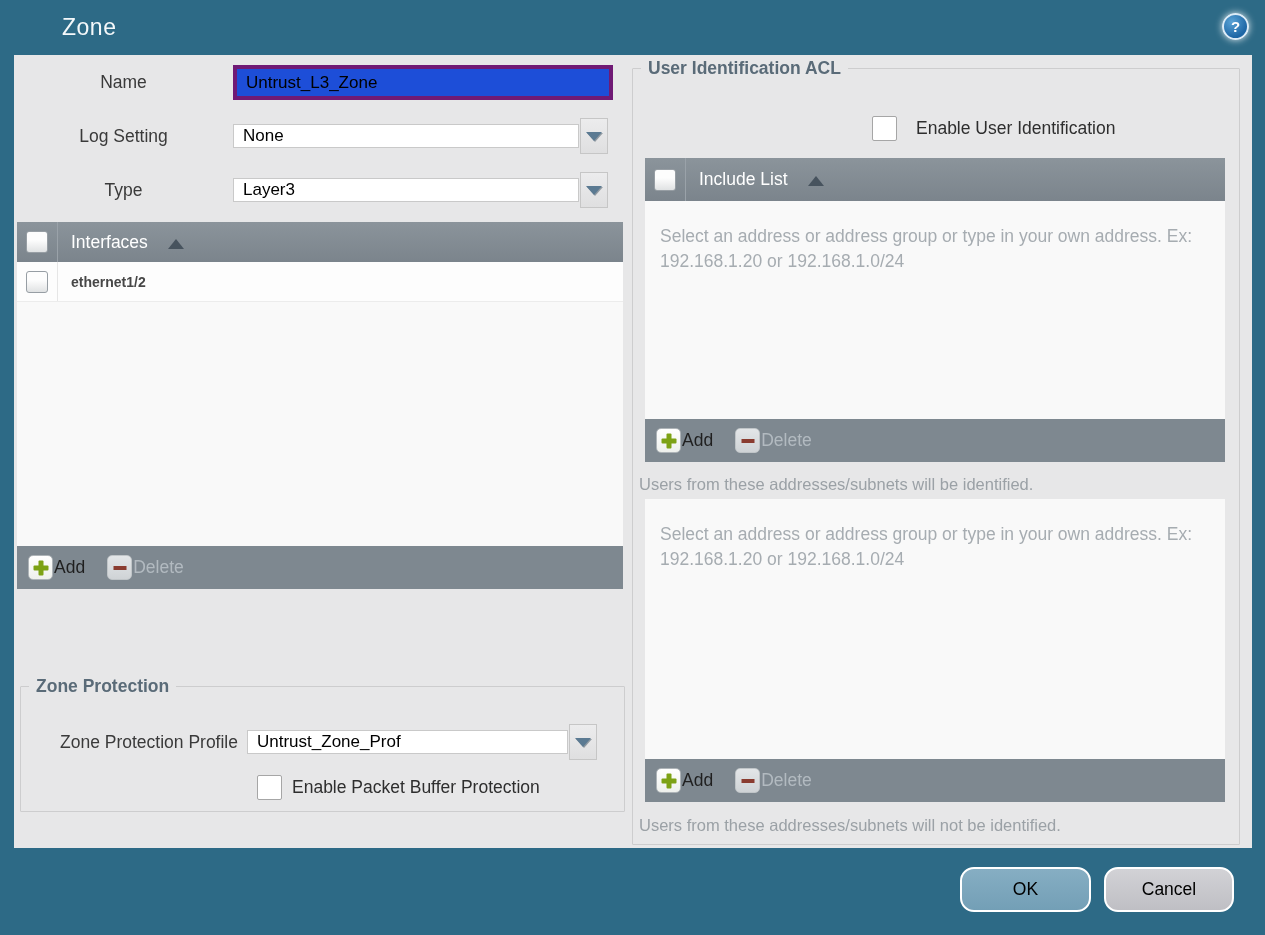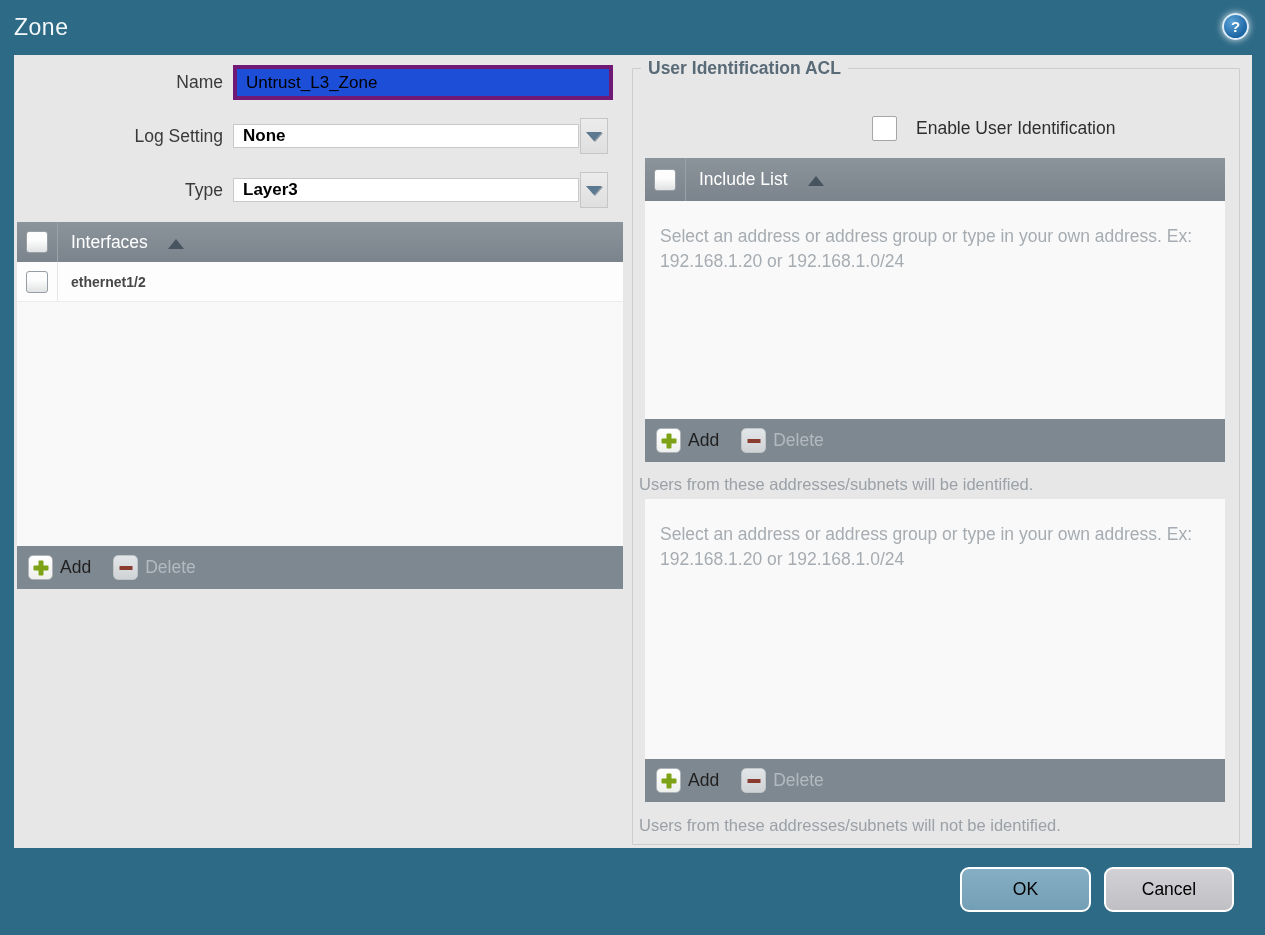--- a/index.html
+++ b/index.html
@@ -8,21 +8,21 @@
     font-family: "Liberation Sans", sans-serif;
     background:#2d6a86;
     position:relative;
     overflow:hidden;
   }
 
   
   .titlebar {
     position:absolute; left:0; top:0; width:1265px; height:55px;
     background:#2d6a86;
-    display:flex; align-items:center;
+    display:flex; align-items:center;padding-left:48px;
   }
   .dialog-title {
     margin-left:14px; color:#f4f8fa; font-size:23px; font-weight:300;
     letter-spacing:0.5px;
   }
   .help-icon {
     position:absolute; right:16px; top:13px; width:27px; height:27px;
     border-radius:50%;
     background:radial-gradient(circle at 35% 30%, #5aa3d6, #1d66a5 70%);
     border:2px solid #ddecf7;
@@ -37,32 +37,32 @@
     position:absolute; left:14px; top:55px; width:1238px; height:793px;
     background:#e7e7e8;
   }
 
   
   .form-row { position:absolute; display:flex; align-items:center; }
   .row-name { left:0; top:10px; }
   .row-log  { left:0; top:63px; }
   .row-type { left:0; top:117px; }
   .f-label {
-    width:219px; text-align:right; padding-right:10px;
+    width:219px; text-align:center; 
     color:#3a3a3a; font-size:17.5px; white-space:nowrap;
   }
   .text-input {
     width:380px; height:35px; border:4px solid #701a75; background:#1d4ed8;
     font-family:"Liberation Sans",sans-serif; font-size:17px; color:#000;
     padding:0 9px; outline:none;
   }
   .dd-value {
     width:346px; height:24px; border:1px solid #c9c9c9; background:#fff;
     font-size:17px; color:#000; padding:0 9px;
-    display:flex; align-items:center;font-weight:bold;
+    display:flex; align-items:center;
   }
   .dd-btn {
     width:28px; height:36px; margin-left:1px;
     background:linear-gradient(180deg,#ececed,#dfdfe0);
     border:1px solid #c6c6c6;
     display:flex; align-items:center; justify-content:center;
     cursor:pointer;
   }
   .dd-arrow {
     width:0; height:0;
@@ -98,21 +98,21 @@
   .tbl-row .cb-cell { border-right:1px solid #e6e6e6; }
   .row-label {
     display:flex; align-items:center; padding-left:13px;
     color:#474747; font-size:14px;font-weight:bold;
   }
   .tbl-foot {
     height:43px; background:#7e8890; flex:none;
     display:flex; align-items:center; gap:22px; padding-left:11px;
   }
   .foot-btn {
-    display:flex; align-items:center; gap:7px; cursor:pointer;
+    display:flex; align-items:center; gap:1px; cursor:pointer;
     font-size:17.5px; color:#1f1f1f;
   }
   .foot-btn.disabled { color:#b2bac0; cursor:default; }
   .mini-icon {
     width:25px; height:25px; border-radius:5px; position:relative; flex:none;
   }
   .icon-plus {
     background:linear-gradient(180deg,#ffffff,#eef0ec);
     border:1px solid #aeb4b8;
   }
@@ -172,21 +172,21 @@
   .tbl-include { left:12px; top:79px;  width:580px; height:304px; }
   .tbl-exclude { left:12px; top:420px; width:580px; height:303px; }
   .list-caption {
     position:absolute; left:6px; color:#9ba1a6; font-size:16.5px;
   }
   .cap-include { top:396px; }
   .cap-exclude { top:737px; }
 
   
   .btn {
-    position:absolute; top:867px; height:45px; border-radius:9px;
+    position:absolute; top:867px; height:45px; border-radius:14px;
     border:2px solid #fff; font-family:"Liberation Sans",sans-serif;
     font-size:17.5px; color:#000; cursor:pointer;
   }
   .btn-ok {
     left:960px; width:131px;
     background:linear-gradient(180deg,#86aec3,#739fb6);
   }
   .btn-cancel {
     left:1104px; width:130px;
     background:linear-gradient(180deg,#d2d2d6,#bfbfc4);
@@ -248,20 +248,34 @@
           <span class="mini-icon icon-plus"></span>
           <span>Add</span>
         </div>
         <div class="foot-btn disabled">
           <span class="mini-icon icon-minus"></span>
           <span>Delete</span>
         </div>
       </div>
     </div>
 
+    <fieldset class="fs-zone">
+      <legend>Zone Protection</legend>
+      <div class="zp-row">
+        <div class="zp-label">Zone Protection Profile</div>
+        <div class="dd-value zp-value">Untrust_Zone_Prof</div>
+        <div class="dd-btn">
+          <div class="dd-arrow"></div>
+        </div>
+      </div>
+      <div class="zp-check">
+        <div class="cb-plain"></div>
+        <div class="check-label">Enable Packet Buffer Protection</div>
+      </div>
+    </fieldset>
 
     <fieldset class="fs-uid">
       <legend>User Identification ACL</legend>
 
       <div class="uid-check">
         <div class="cb-plain"></div>
         <div class="check-label">Enable User Identification</div>
       </div>
 
       <div class="tbl tbl-include">

